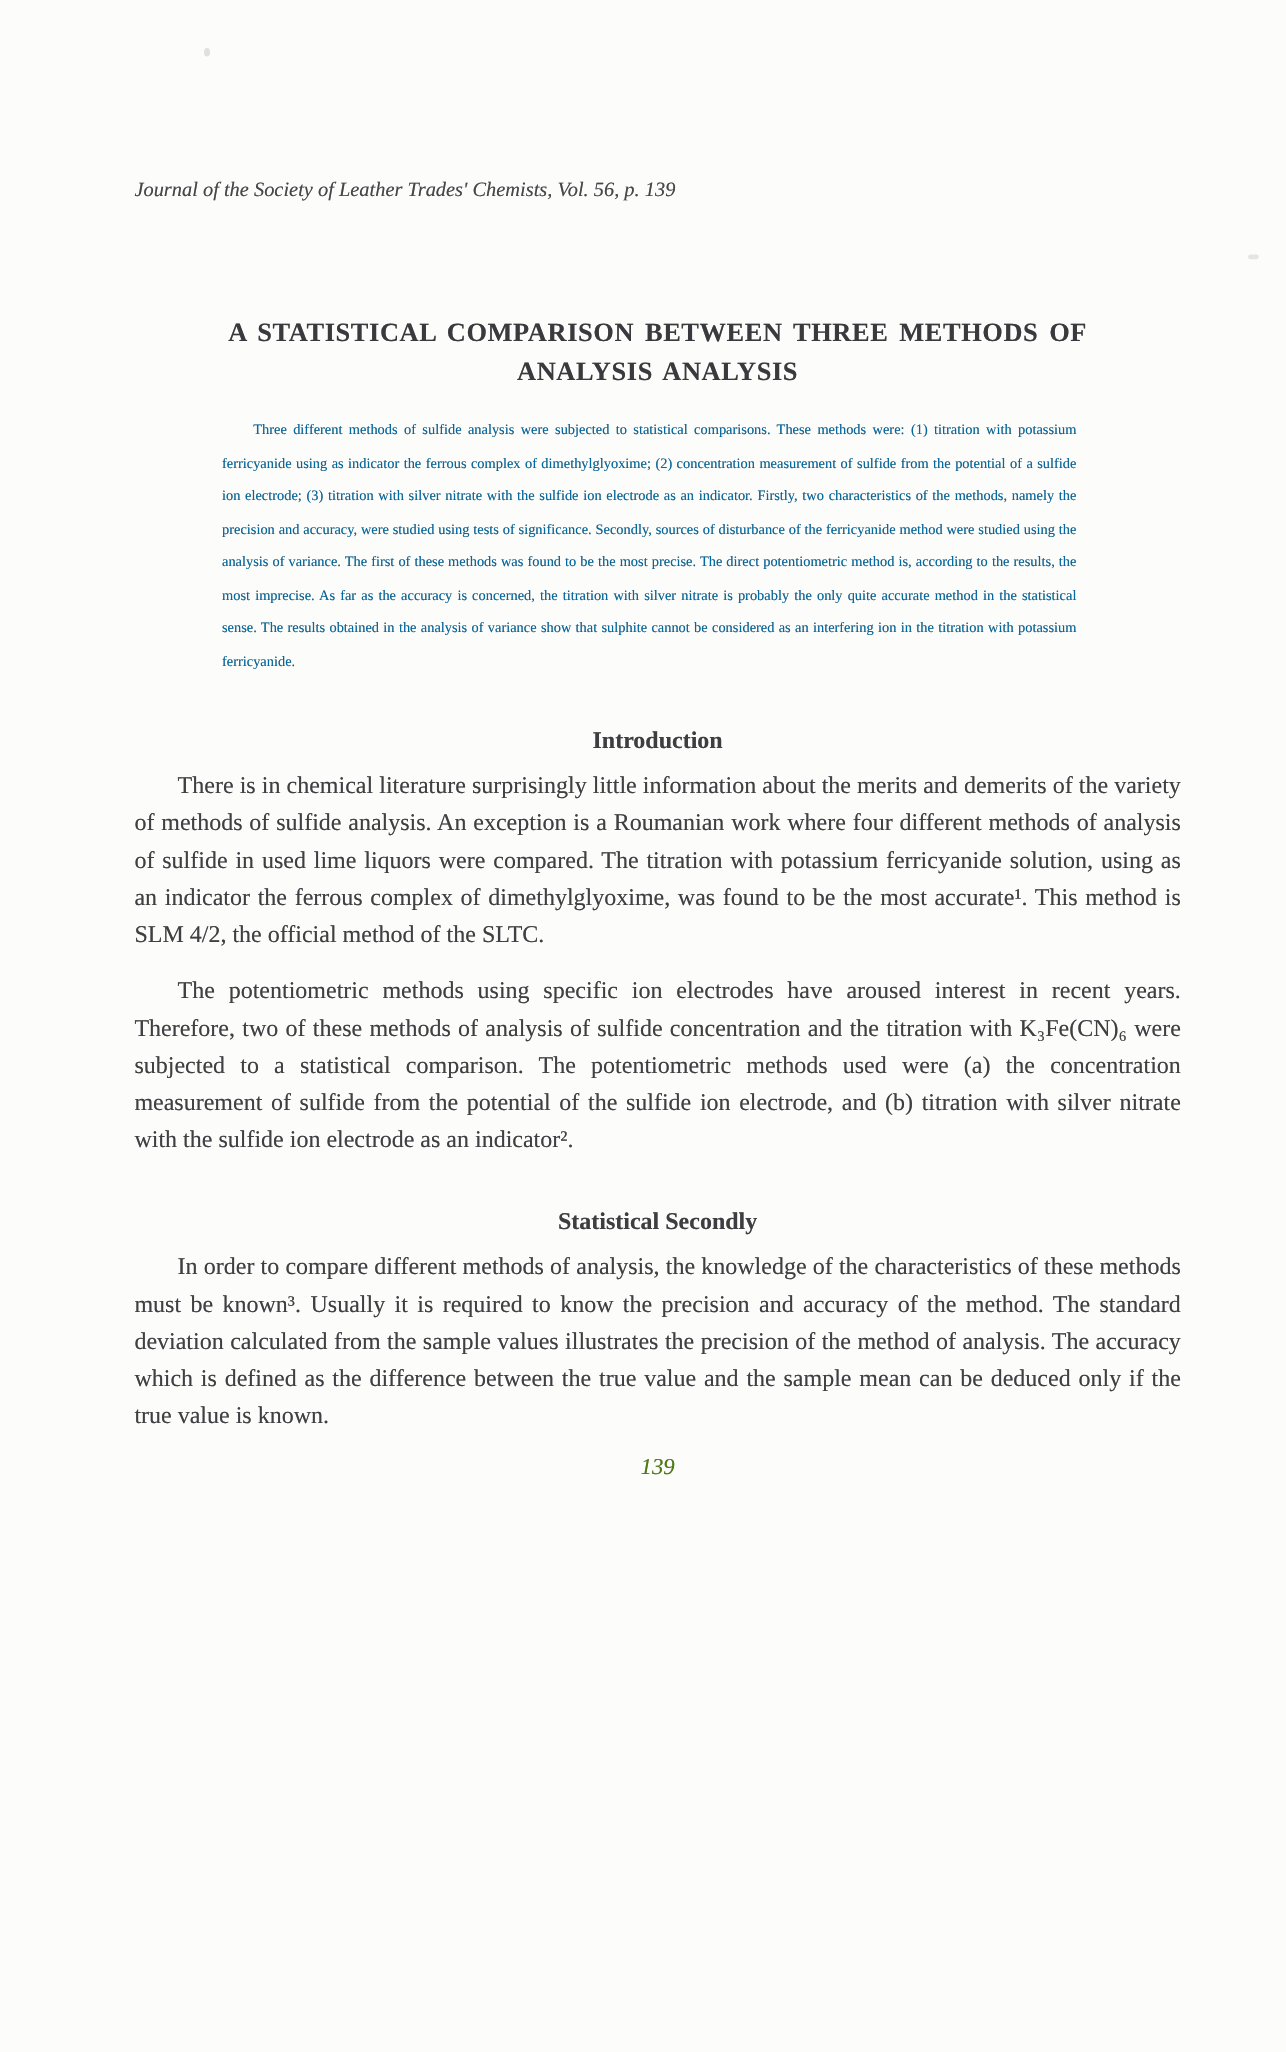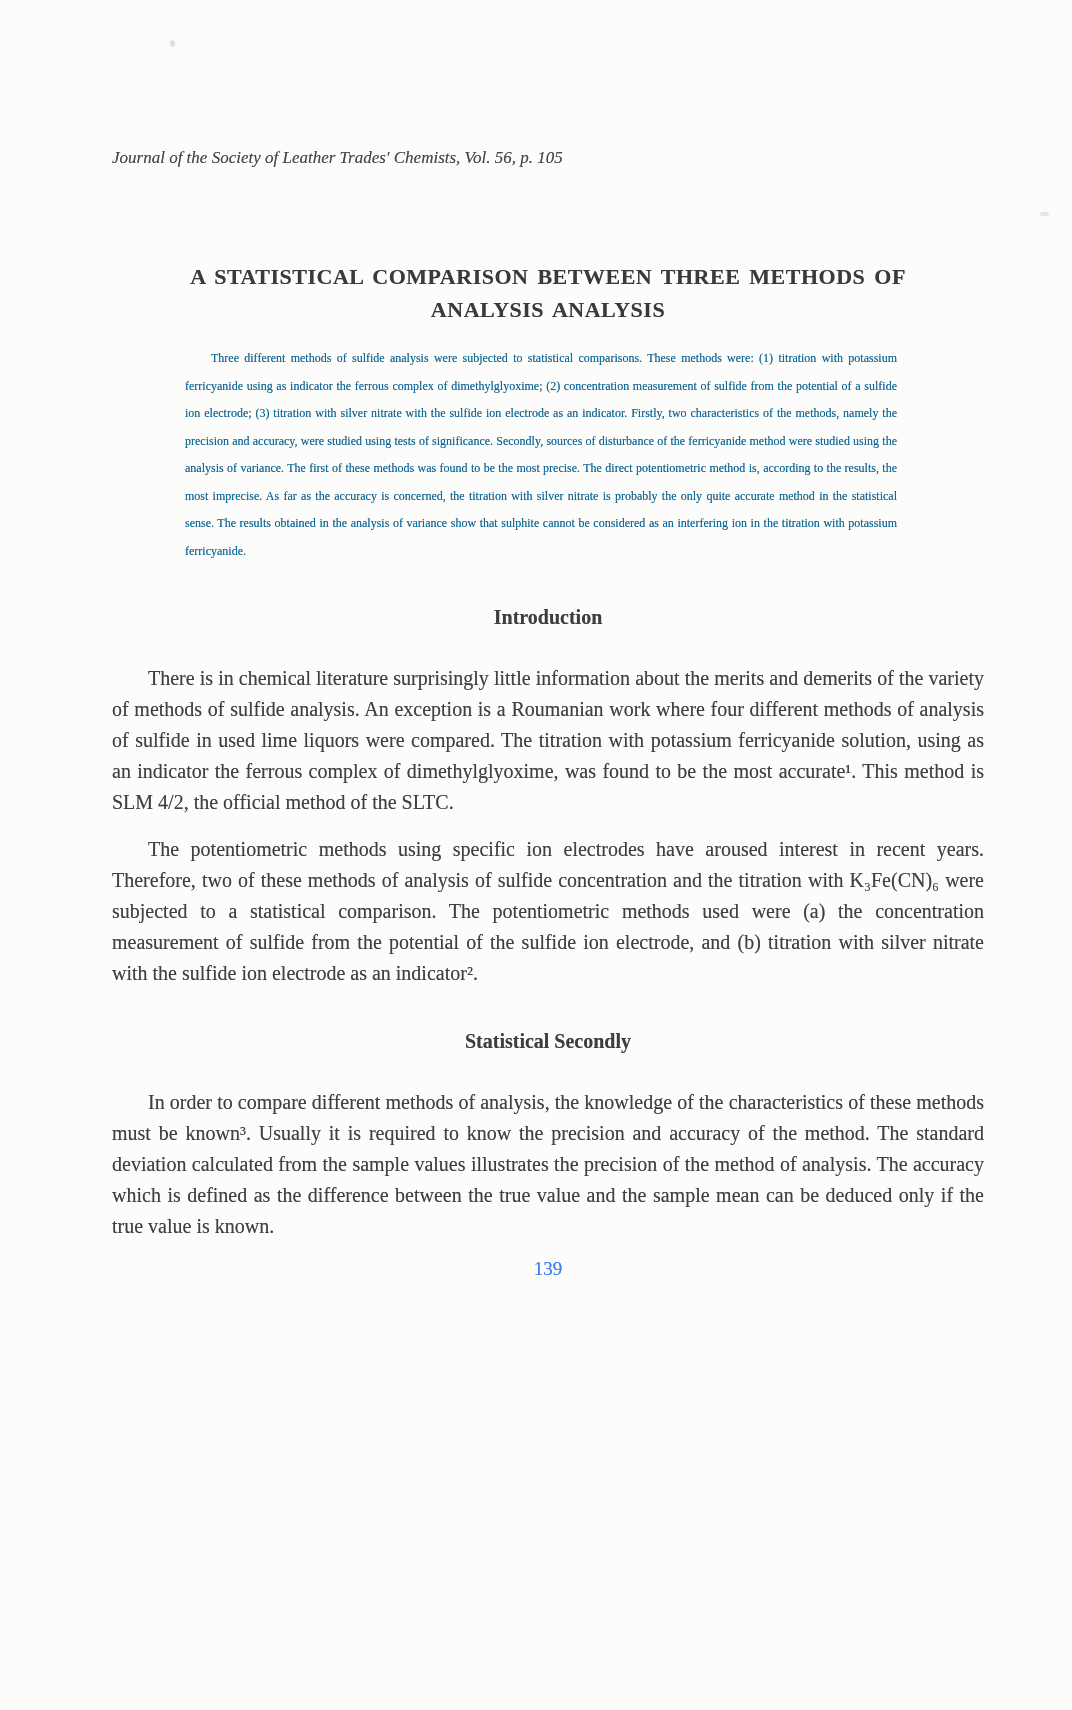--- a/index.html
+++ b/index.html
@@ -58,39 +58,40 @@
   .summary-text {
     margin: 19px 0 0 73px;
     width: 712px;
     font-size: 12px;
     line-height: 27.5px;
     text-align: justify;
     text-indent: 26px;
     color: #0369a1;
   }
   .body-para {
-    margin-top: 34px;
+    margin-top: 11px;
     width: 872px;
     font-size: 20px;
     line-height: 31px;
     text-align: justify;
     text-indent: 36px;
     color: #404044;
   }
   .body-para + .body-para {
     margin-top: 16px;
   }
   .heading-gap {
     margin-top: 40px;
   }
   .page-number {
     margin-top: 16px;
     text-align: center;
     font-size: 19px;
-    color: #3b82f6;
+    color: #4d7c0f;
+    font-style: italic;
   }
   .speck {
     position: absolute;
     background: #c9c9c7;
     border-radius: 50%;
   }
   .speck-top {
     left: 170px;
     top: 40px;
     width: 5px;
@@ -109,21 +110,21 @@
 </head>
 <body>
 
 <div class="page">
 
   <div class="speck speck-top"></div>
   <div class="speck speck-right"></div>
 
   <div class="content">
 
-    <div class="journal-header">Journal of the Society of Leather Trades' Chemists, Vol. 56, p. 105</div>
+    <div class="journal-header">Journal of the Society of Leather Trades' Chemists, Vol. 56, p. 139</div>
 
     <div class="article-title">A STATISTICAL COMPARISON BETWEEN THREE METHODS OF ANALYSIS ANALYSIS</div>
 
 
 
     <div class="summary-text">Three different methods of sulfide analysis were subjected to statistical comparisons. These methods were: (1) titration with potassium ferricyanide using as indicator the ferrous complex of dimethylglyoxime; (2) concentration measurement of sulfide from the potential of a sulfide ion electrode; (3) titration with silver nitrate with the sulfide ion electrode as an indicator. Firstly, two characteristics of the methods, namely the precision and accuracy, were studied using tests of significance. Secondly, sources of disturbance of the ferricyanide method were studied using the analysis of variance. The first of these methods was found to be the most precise. The direct potentiometric method is, according to the results, the most imprecise. As far as the accuracy is concerned, the titration with silver nitrate is probably the only quite accurate method in the statistical sense. The results obtained in the analysis of variance show that sulphite cannot be considered as an interfering ion in the titration with potassium ferricyanide.</div>
 
     <div class="section-heading heading-gap">Introduction</div>
 
     <div class="body-para">There is in chemical literature surprisingly little information about the merits and demerits of the variety of methods of sulfide analysis. An exception is a Roumanian work where four different methods of analysis of sulfide in used lime liquors were compared. The titration with potassium ferricyanide solution, using as an indicator the ferrous complex of dimethylglyoxime, was found to be the most accurate¹. This method is SLM 4/2, the official method of the SLTC.</div>

